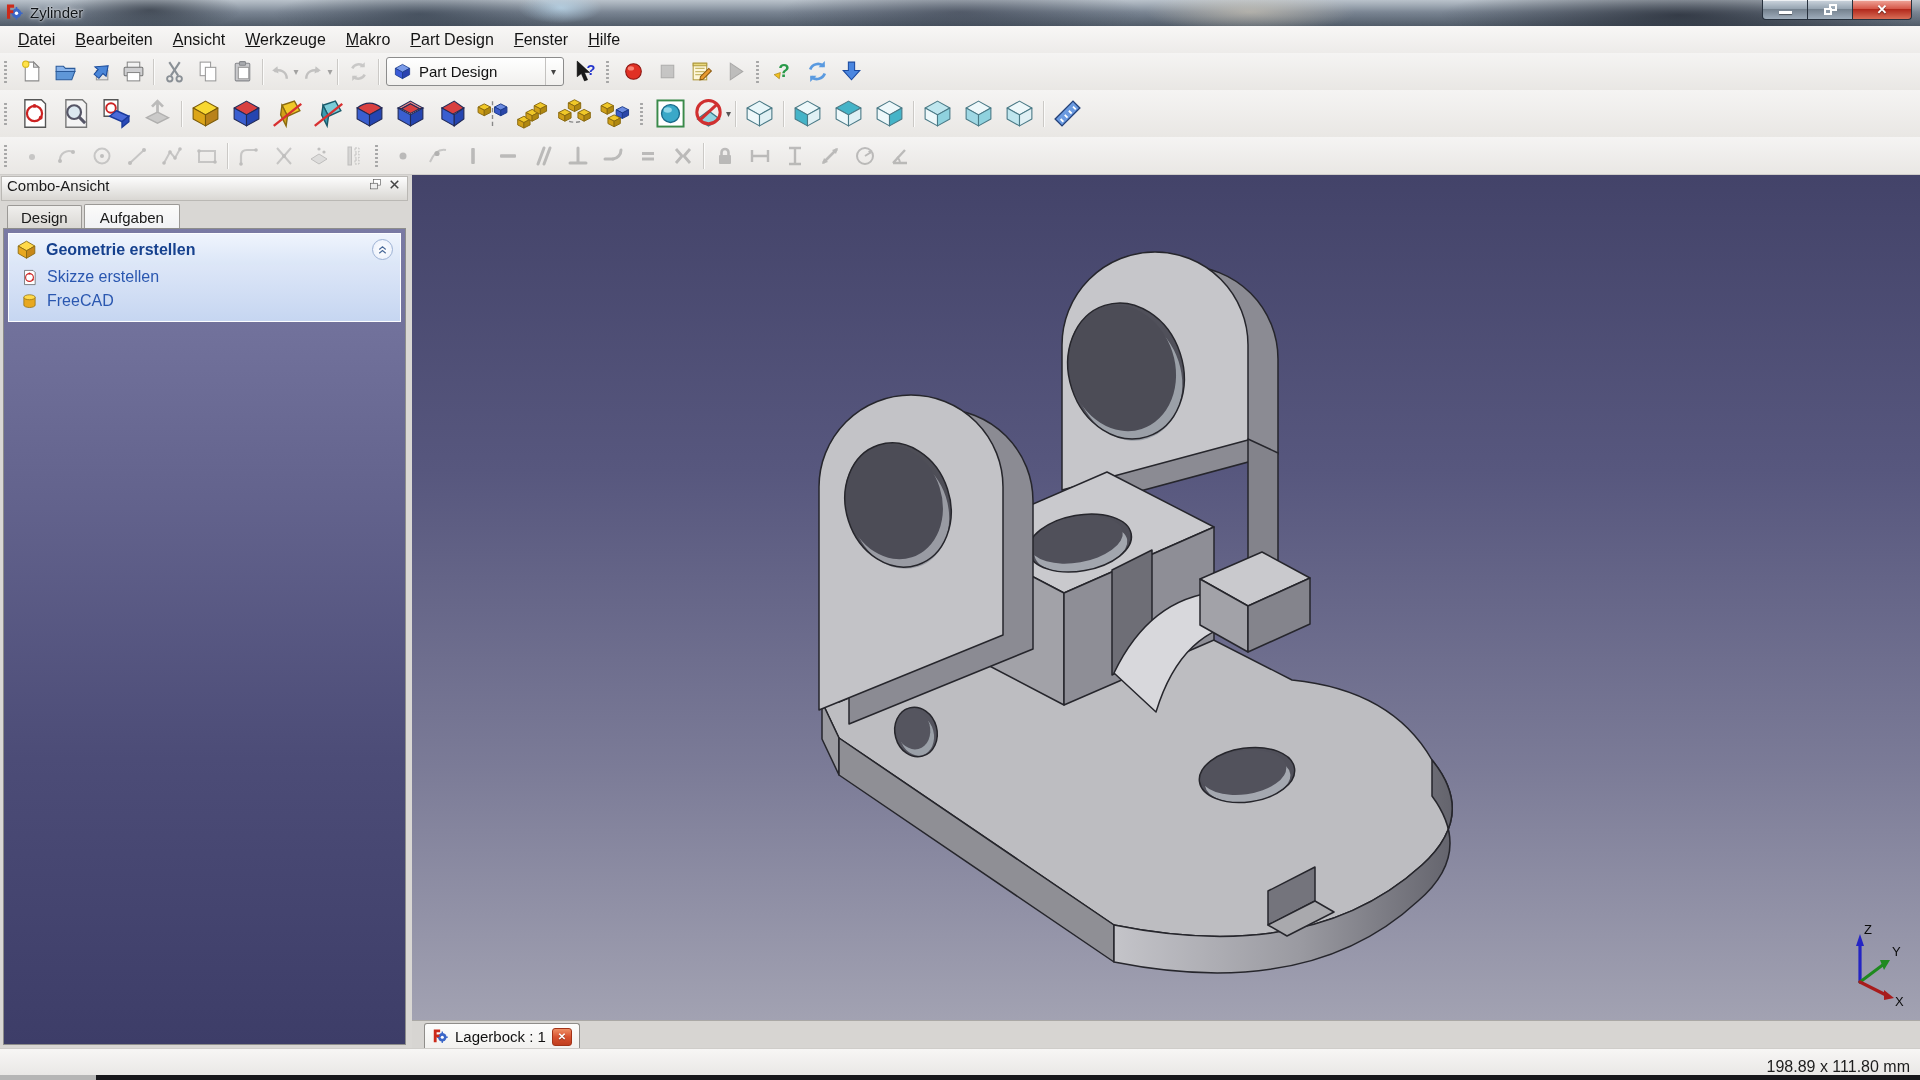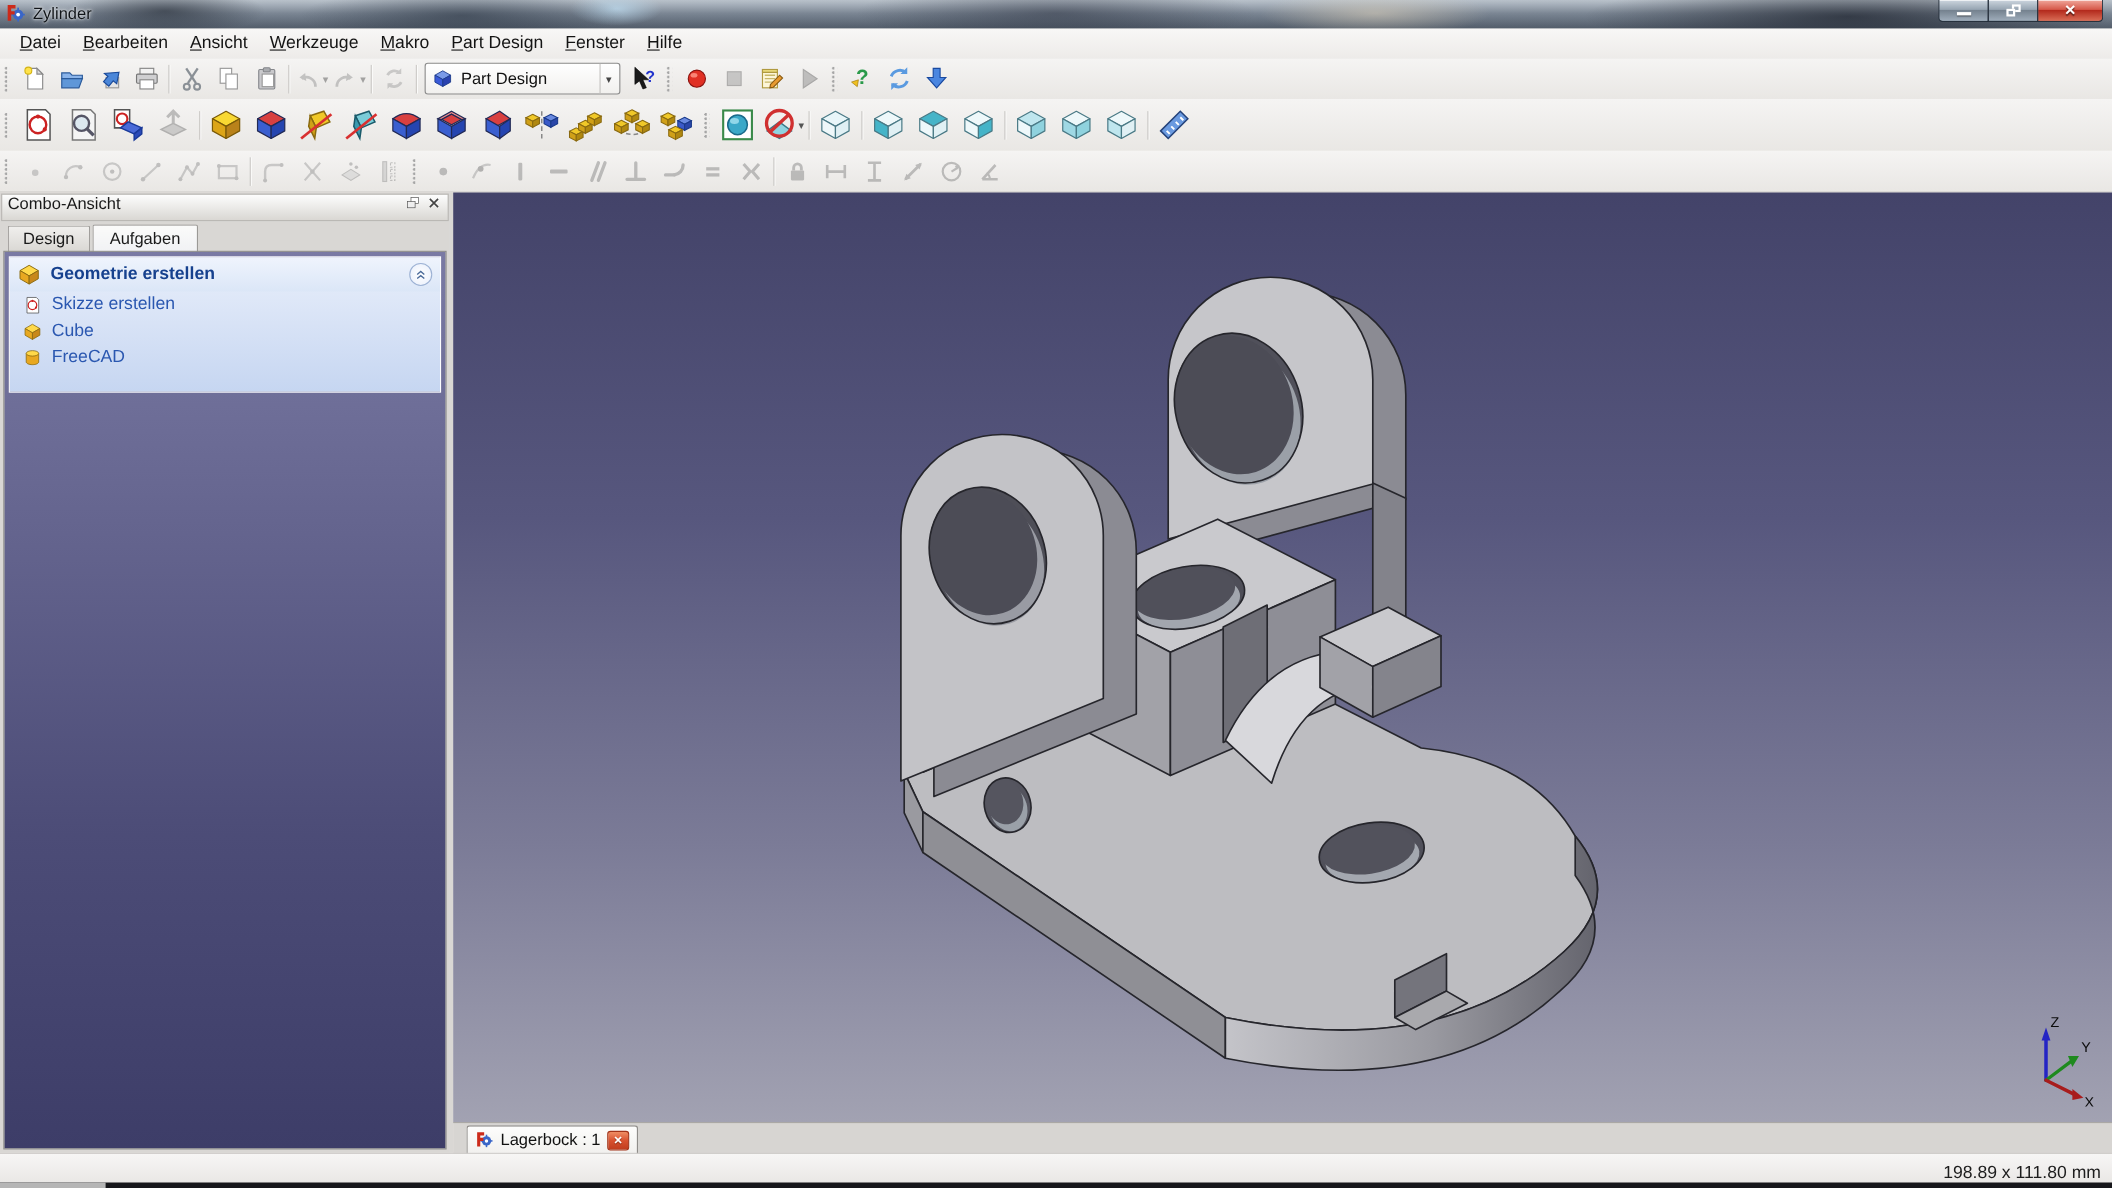--- a/index.html
+++ b/index.html
@@ -74,21 +74,21 @@
   .panel-header .ph-icons{margin-left:auto;display:flex;gap:4px;}
   .ph-ic{width:15px;height:15px;}
   .tab-row{height:27px;display:flex;align-items:flex-end;padding-left:7px;}
   .cv-tab{font-size:15px;color:#1a1a1a;padding:3px 13px;margin-right:2px;
     border:1px solid #9b9996;border-bottom:none;border-radius:2px 2px 0 0;
     background:linear-gradient(#f0efed,#d9d7d3);}
   .cv-tab.active{background:linear-gradient(#fbfbfa,#f0f1f4);padding:4px 15px;position:relative;top:1px;}
   .panel-content{position:absolute;top:53px;left:3px;right:3px;bottom:3px;
     border:1px solid #8d8d8b;
     background:linear-gradient(180deg,#7a7aa4 0%,#65658f 30%,#4c4c77 65%,#3d3d68 100%);}
-  .task-box{margin:4px;border:1px solid #fcfdff;background:linear-gradient(#e9effb,#c6d6f1);padding-bottom:19px;}
+  .task-box{margin:4px;border:1px solid #fcfdff;background:linear-gradient(#e9effb,#c6d6f1);padding-bottom:8px;}
   .task-header{display:flex;align-items:center;gap:9px;padding:5px 7px;
     background:linear-gradient(#eff4fd,#dbe6f7);}
   .task-header .th-ic{width:21px;height:21px;}
   .task-header .th-text{font-weight:bold;font-size:16px;color:#16418e;}
   .collapse-btn{margin-left:auto;width:19px;height:19px;border-radius:50%;
     border:1px solid #9db2d4;background:radial-gradient(#ffffff,#e8eefb);
     display:flex;align-items:center;justify-content:center;}
   .collapse-btn svg{width:13px;height:13px;}
   .task-item{display:flex;align-items:center;gap:9px;padding:3px 12px;font-size:16px;color:#2a57b0;}
   .task-item .ti-ic{width:17px;height:17px;}
@@ -760,28 +760,20 @@
               <span class="ti-ic"><svg viewBox="0 0 24 24" width="100%" height="100%">
                   <path d="M5 2h12l3 3v17H5z" fill="#fff" stroke="#555"></path>
                   <circle cx="12" cy="12" r="5.5" fill="none" stroke="#cc2222" stroke-width="1.6"></circle>
                   <circle cx="12" cy="6.5" r="1.4" fill="#cc2222"></circle>
                   <circle cx="16.5" cy="15" r="1.4" fill="#cc2222"></circle>
                 </svg></span>
               <span>Skizze erstellen</span>
             </div>
             <div class="task-item">
               <span class="ti-ic"><svg viewBox="0 0 24 24" width="100%" height="100%">
-                  <path d="M12 2.5 21.5 8 12 13.5 2.5 8Z" fill="#ffd94a" stroke="#8a6a10"></path>
-                  <path d="M2.5 8l9.5 5.5V22L2.5 16.5z" fill="#e8a820" stroke="#8a6a10"></path>
-                  <path d="M21.5 8 12 13.5V22l9.5-5.5z" fill="#c8881a" stroke="#8a6a10"></path>
-                </svg></span>
-              <span>Cube</span>
-            </div>
-            <div class="task-item">
-              <span class="ti-ic"><svg viewBox="0 0 24 24" width="100%" height="100%">
                   <path d="M4 6v11c0 2 3.6 3.5 8 3.5s8-1.5 8-3.5V6" fill="#e8a820" stroke="#8a6a10"></path>
                   <ellipse cx="12" cy="6" rx="8" ry="3.5" fill="#ffd94a" stroke="#8a6a10"></ellipse>
                 </svg></span>
               <span>FreeCAD</span>
             </div>
           </div>
       </div>
     </div>
   </div>
   <div class="splitter"></div>

